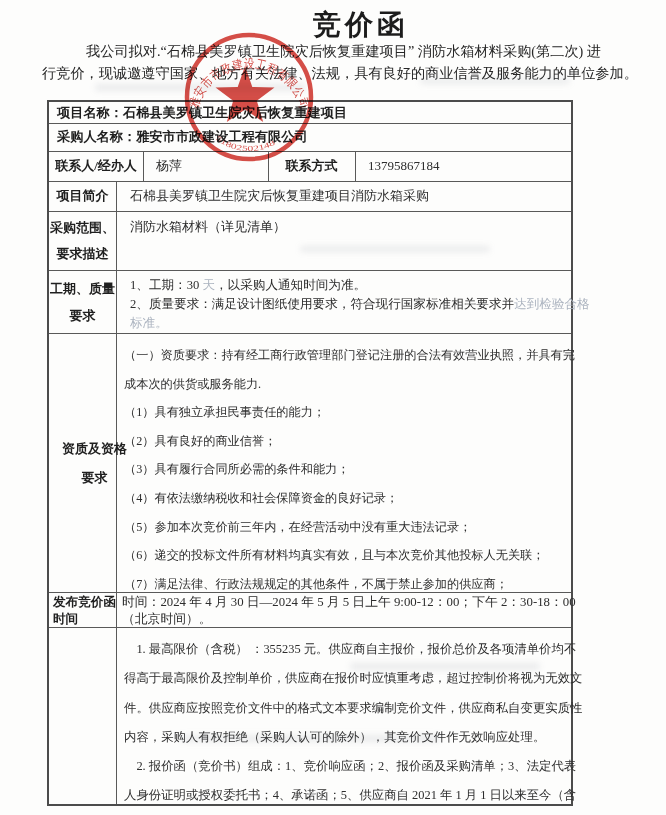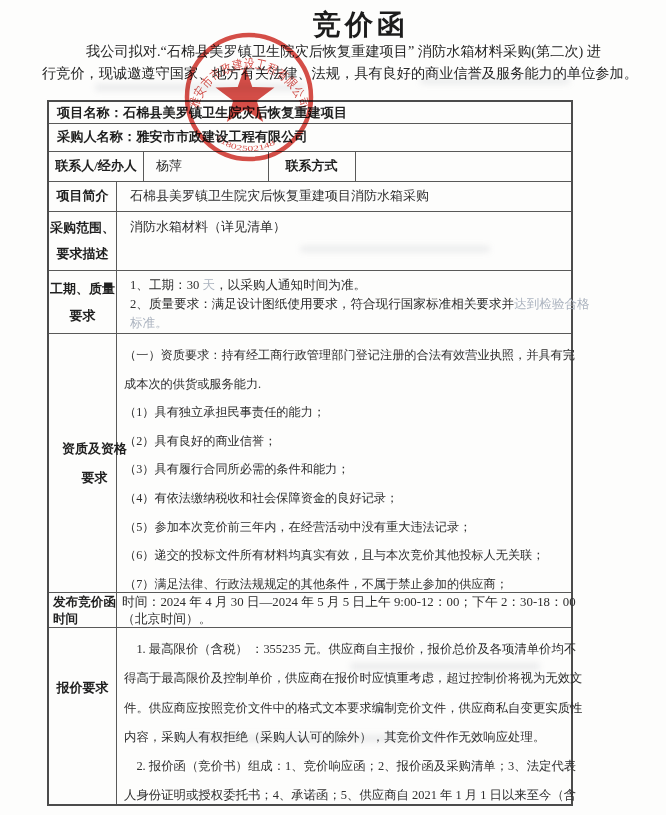--- a/index.html
+++ b/index.html
@@ -89,20 +89,21 @@
       <span class="lab">项目名称：</span><span class="lab">石棉县美罗镇卫生院灾后恢复重建项目</span>
     </div>
 
     <div id="r2c" class="cell nw">
       <span class="lab">采购人名称：</span><span class="lab">雅安市市政建设工程有限公司</span>
     </div>
 
     <div class="cell r3 ctr lab" style="left:0;width:94px;">联系人/经办人</div>
     <div class="cell r3" style="left:94px;width:125px;padding-left:13px;">杨萍</div>
     <div class="cell r3 ctr lab" style="left:219px;width:87px;">联系方式</div>
+    <div class="cell r3" style="left:306px;right:0;padding-left:13px;">13795867184</div>
 
     <div id="r4l" class="cell ctr lab">项目简介</div>
     <div id="r4c" class="cell nw">石棉县美罗镇卫生院灾后恢复重建项目消防水箱采购</div>
 
     <div id="r5l" class="cell ctr lab flexc">
         <div>采购范围、</div>
         <div>要求描述</div>
       </div>
     <div id="r5c" class="cell nw">消防水箱材料（详见清单）</div>
 
@@ -134,21 +135,20 @@
 
     <div id="r8l" class="cell lab">
         <div>发布竞价函</div>
         <div>时间</div>
       </div>
     <div id="r8c" class="cell nw">
         <div>时间：2024 年 4 月 30 日—2024 年 5 月 5 日上午 9:00-12：00；下午 2：30-18：00</div>
         <div>（北京时间）。</div>
       </div>
 
-    <div id="r9l" class="cell ctr lab">报价要求</div>
     <div id="r9c" class="cell nw">
         <div><span>　1. 最高限价（含税） ：</span><span class="u">355235 元</span><span>。供应商自主报价，报价总价及各项清单价均不</span></div>
         <div>得高于最高限价及控制单价，供应商在报价时应慎重考虑，超过控制价将视为无效文</div>
         <div>件。供应商应按照竞价文件中的格式文本要求编制竞价文件，供应商私自变更实质性</div>
         <div>内容，采购人有权拒绝（采购人认可的除外），其竞价文件作无效响应处理。</div>
         <div>　2. 报价函（竞价书）组成：1、竞价响应函；2、报价函及采购清单；3、法定代表</div>
         <div>人身份证明或授权委托书；4、承诺函；5、供应商自 2021 年 1 月 1 日以来至今（含</div>
       </div>
   </div>
 

